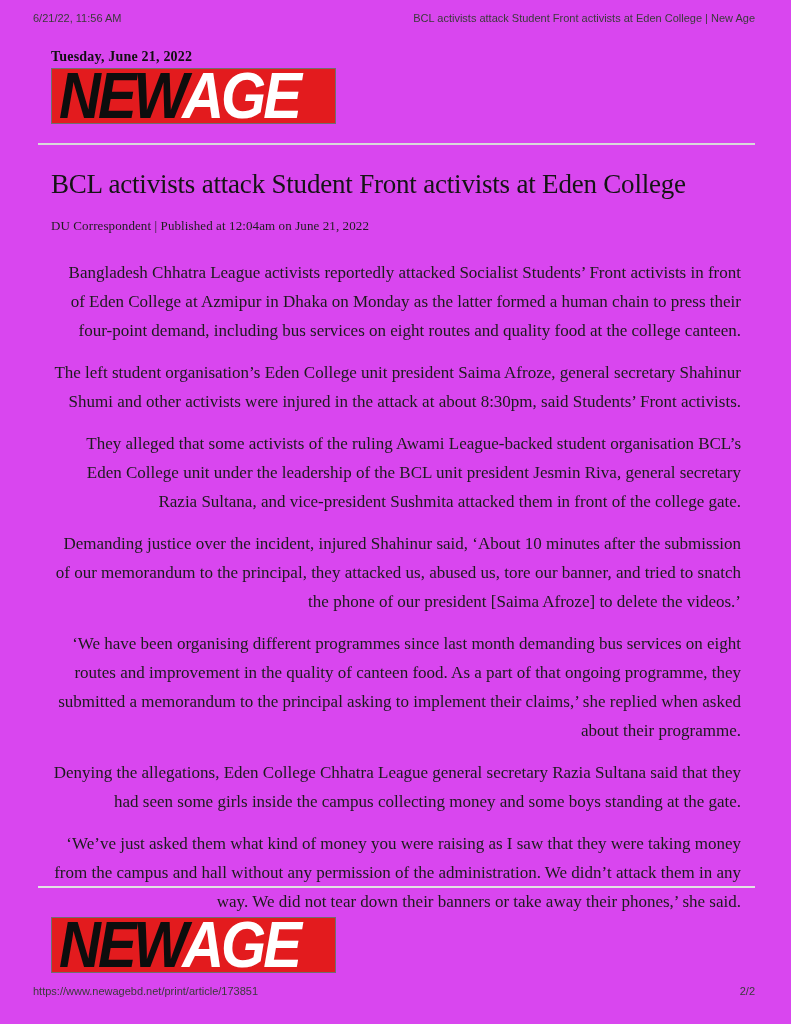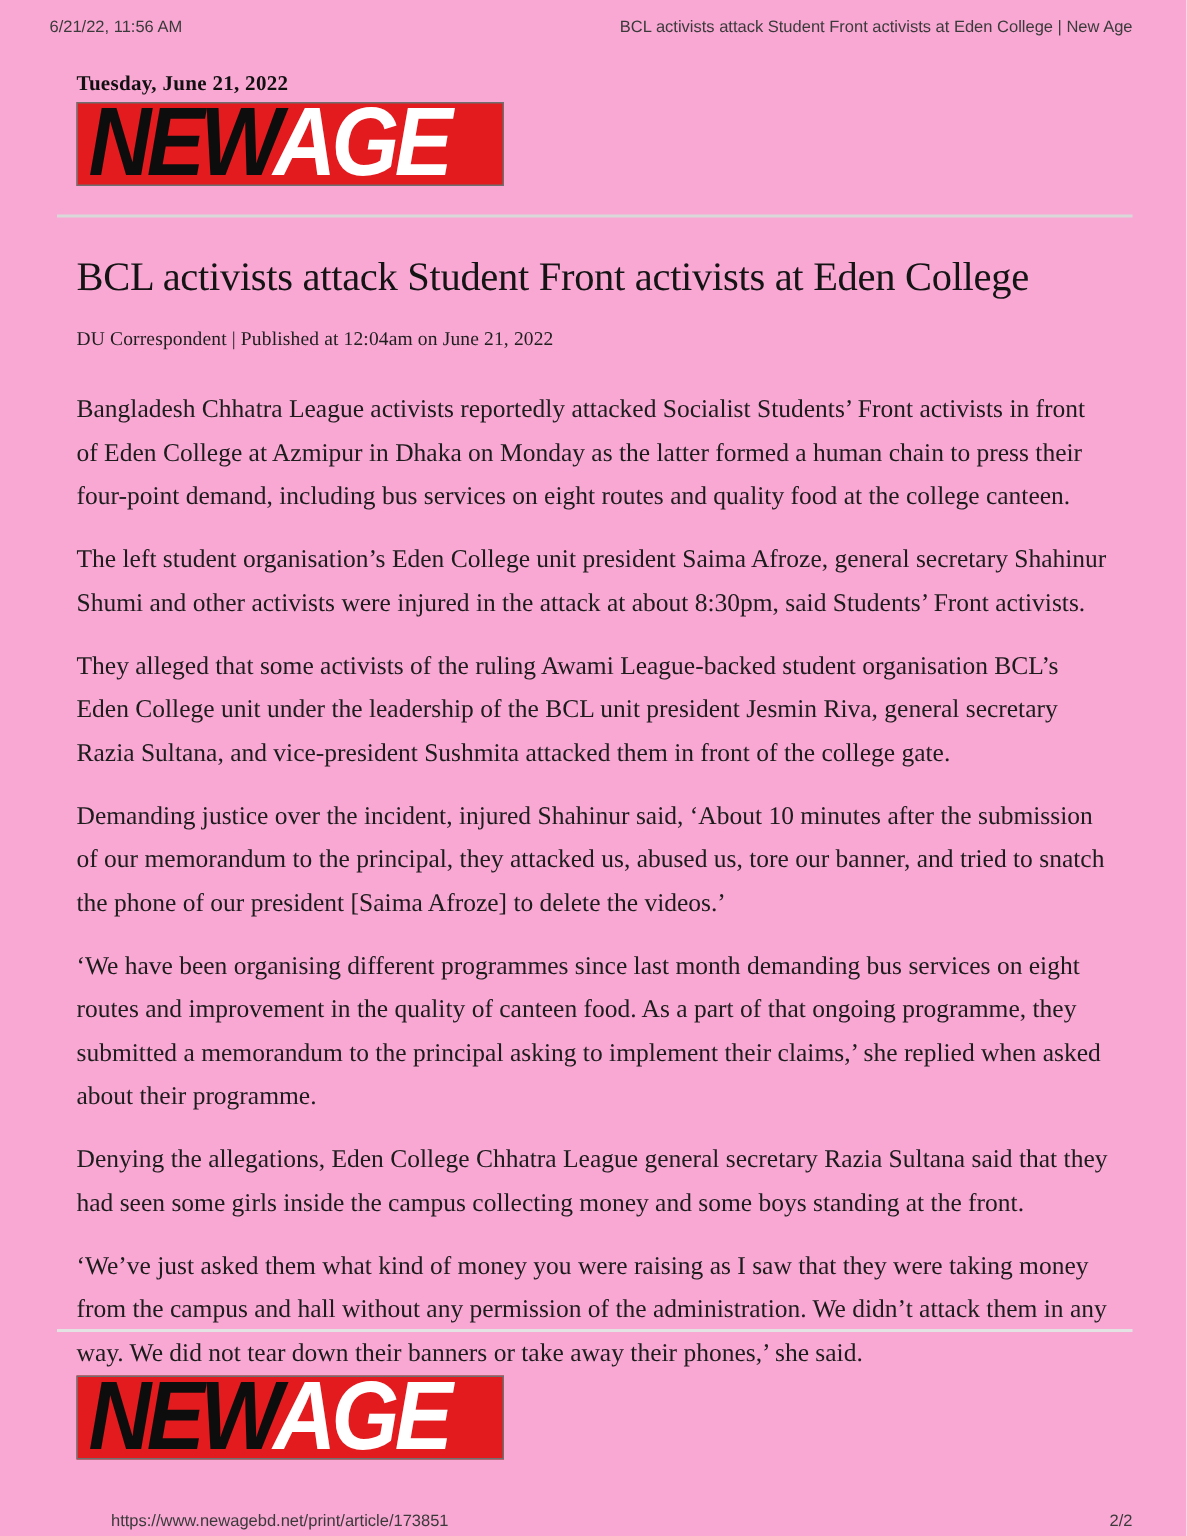--- a/index.html
+++ b/index.html
@@ -1,34 +1,34 @@
 <!DOCTYPE html>
 <html><head>
 <meta charset="utf-8">
 <style>
   * { margin:0; padding:0; box-sizing:border-box; }
   html,body { background:#ffffff; }
   .page {
     position:relative;
     width:791px; height:1024px;
-    background:#f9a8d4;
+    background:#d946ef;
     overflow:hidden;
     font-family:"Liberation Serif", serif;
     color:#1b1b1b;
   }
   
   .print-header, .print-footer {
     position:absolute; left:33px; right:36px;
     font-family:"Liberation Sans", sans-serif;
     font-size:11px; color:#3a3a3a;
   }
   .print-header { top:12px; height:14px; }
   .ph-left { position:absolute; left:0; top:0; white-space:nowrap; }
   .ph-center { position:absolute; left:0; right:0; top:0; text-align:right; white-space:nowrap; }
-  .print-footer { top:1008px; display:flex; justify-content:space-between;margin-left:41px; }
+  .print-footer { top:985px; display:flex; justify-content:space-between; }
 
   
   .masthead-top { position:absolute; top:49px; left:51px; }
   .date-line {
     font-family:"Liberation Serif", serif;
     font-size:14px; font-weight:bold; color:#101010;
     margin-bottom:3px; letter-spacing:0.2px;
   }
   .logo {
     width:285px; height:56px;
@@ -60,21 +60,21 @@
     line-height:34px; white-space:nowrap; letter-spacing:-0.2px;
   }
   .byline {
     margin-top:17px;
     font-size:13px; color:#1e1e1e; letter-spacing:0.1px;
   }
   .body-text { margin-top:24px; }
   .body-text p {
     font-size:17px; line-height:29px; color:#1c1c1c;
     margin:0 0 13px 0;
-    text-align:left;
+    text-align:right;
   }
 </style>
 </head>
 <body>
 
 <div class="page">
 
   <div class="print-header">
     <span class="ph-left">6/21/22, 11:56 AM</span>
     <span class="ph-center">BCL activists attack Student Front activists at Eden College | New Age</span>
@@ -93,21 +93,21 @@
 
   <div class="article">
     <h1 class="headline">BCL activists attack Student Front activists at Eden College</h1>
     <div class="byline">DU Correspondent | Published at 12:04am on June 21, 2022</div>
     <div class="body-text">
         <p>Bangladesh Chhatra League activists reportedly attacked Socialist Students’ Front activists in front of Eden College at Azmipur in Dhaka on Monday as the latter formed a human chain to press their four-point demand, including bus services on eight routes and quality food at the college canteen.</p>
         <p>The left student organisation’s Eden College unit president Saima Afroze, general secretary Shahinur Shumi and other activists were injured in the attack at about 8:30pm, said Students’ Front activists.</p>
         <p>They alleged that some activists of the ruling Awami League-backed student organisation BCL’s Eden College unit under the leadership of the BCL unit president Jesmin Riva, general secretary Razia Sultana, and vice-president Sushmita attacked them in front of the college gate.</p>
         <p>Demanding justice over the incident, injured Shahinur said, ‘About 10 minutes after the submission of our memorandum to the principal, they attacked us, abused us, tore our banner, and tried to snatch the phone of our president [Saima Afroze] to delete the videos.’</p>
         <p>‘We have been organising different programmes since last month demanding bus services on eight routes and improvement in the quality of canteen food. As a part of that ongoing programme, they submitted a memorandum to the principal asking to implement their claims,’ she replied when asked about their programme.</p>
-        <p>Denying the allegations, Eden College Chhatra League general secretary Razia Sultana said that they had seen some girls inside the campus collecting money and some boys standing at the front.</p>
+        <p>Denying the allegations, Eden College Chhatra League general secretary Razia Sultana said that they had seen some girls inside the campus collecting money and some boys standing at the gate.</p>
         <p>‘We’ve just asked them what kind of money you were raising as I saw that they were taking money from the campus and hall without any permission of the administration. We didn’t attack them in any way. We did not tear down their banners or take away their phones,’ she said.</p>
       </div>
   </div>
 
   <div class="rule rule-bottom"></div>
 
   <div class="masthead-bottom">
     <div class="logo logo-bg" style="background: rgb(227, 27, 30);">
       <span class="logo-text">
         <span class="logo-new" style="color: rgb(13, 13, 13);">NEW</span><span class="logo-age" style="color: rgb(255, 255, 255);">AGE</span>

